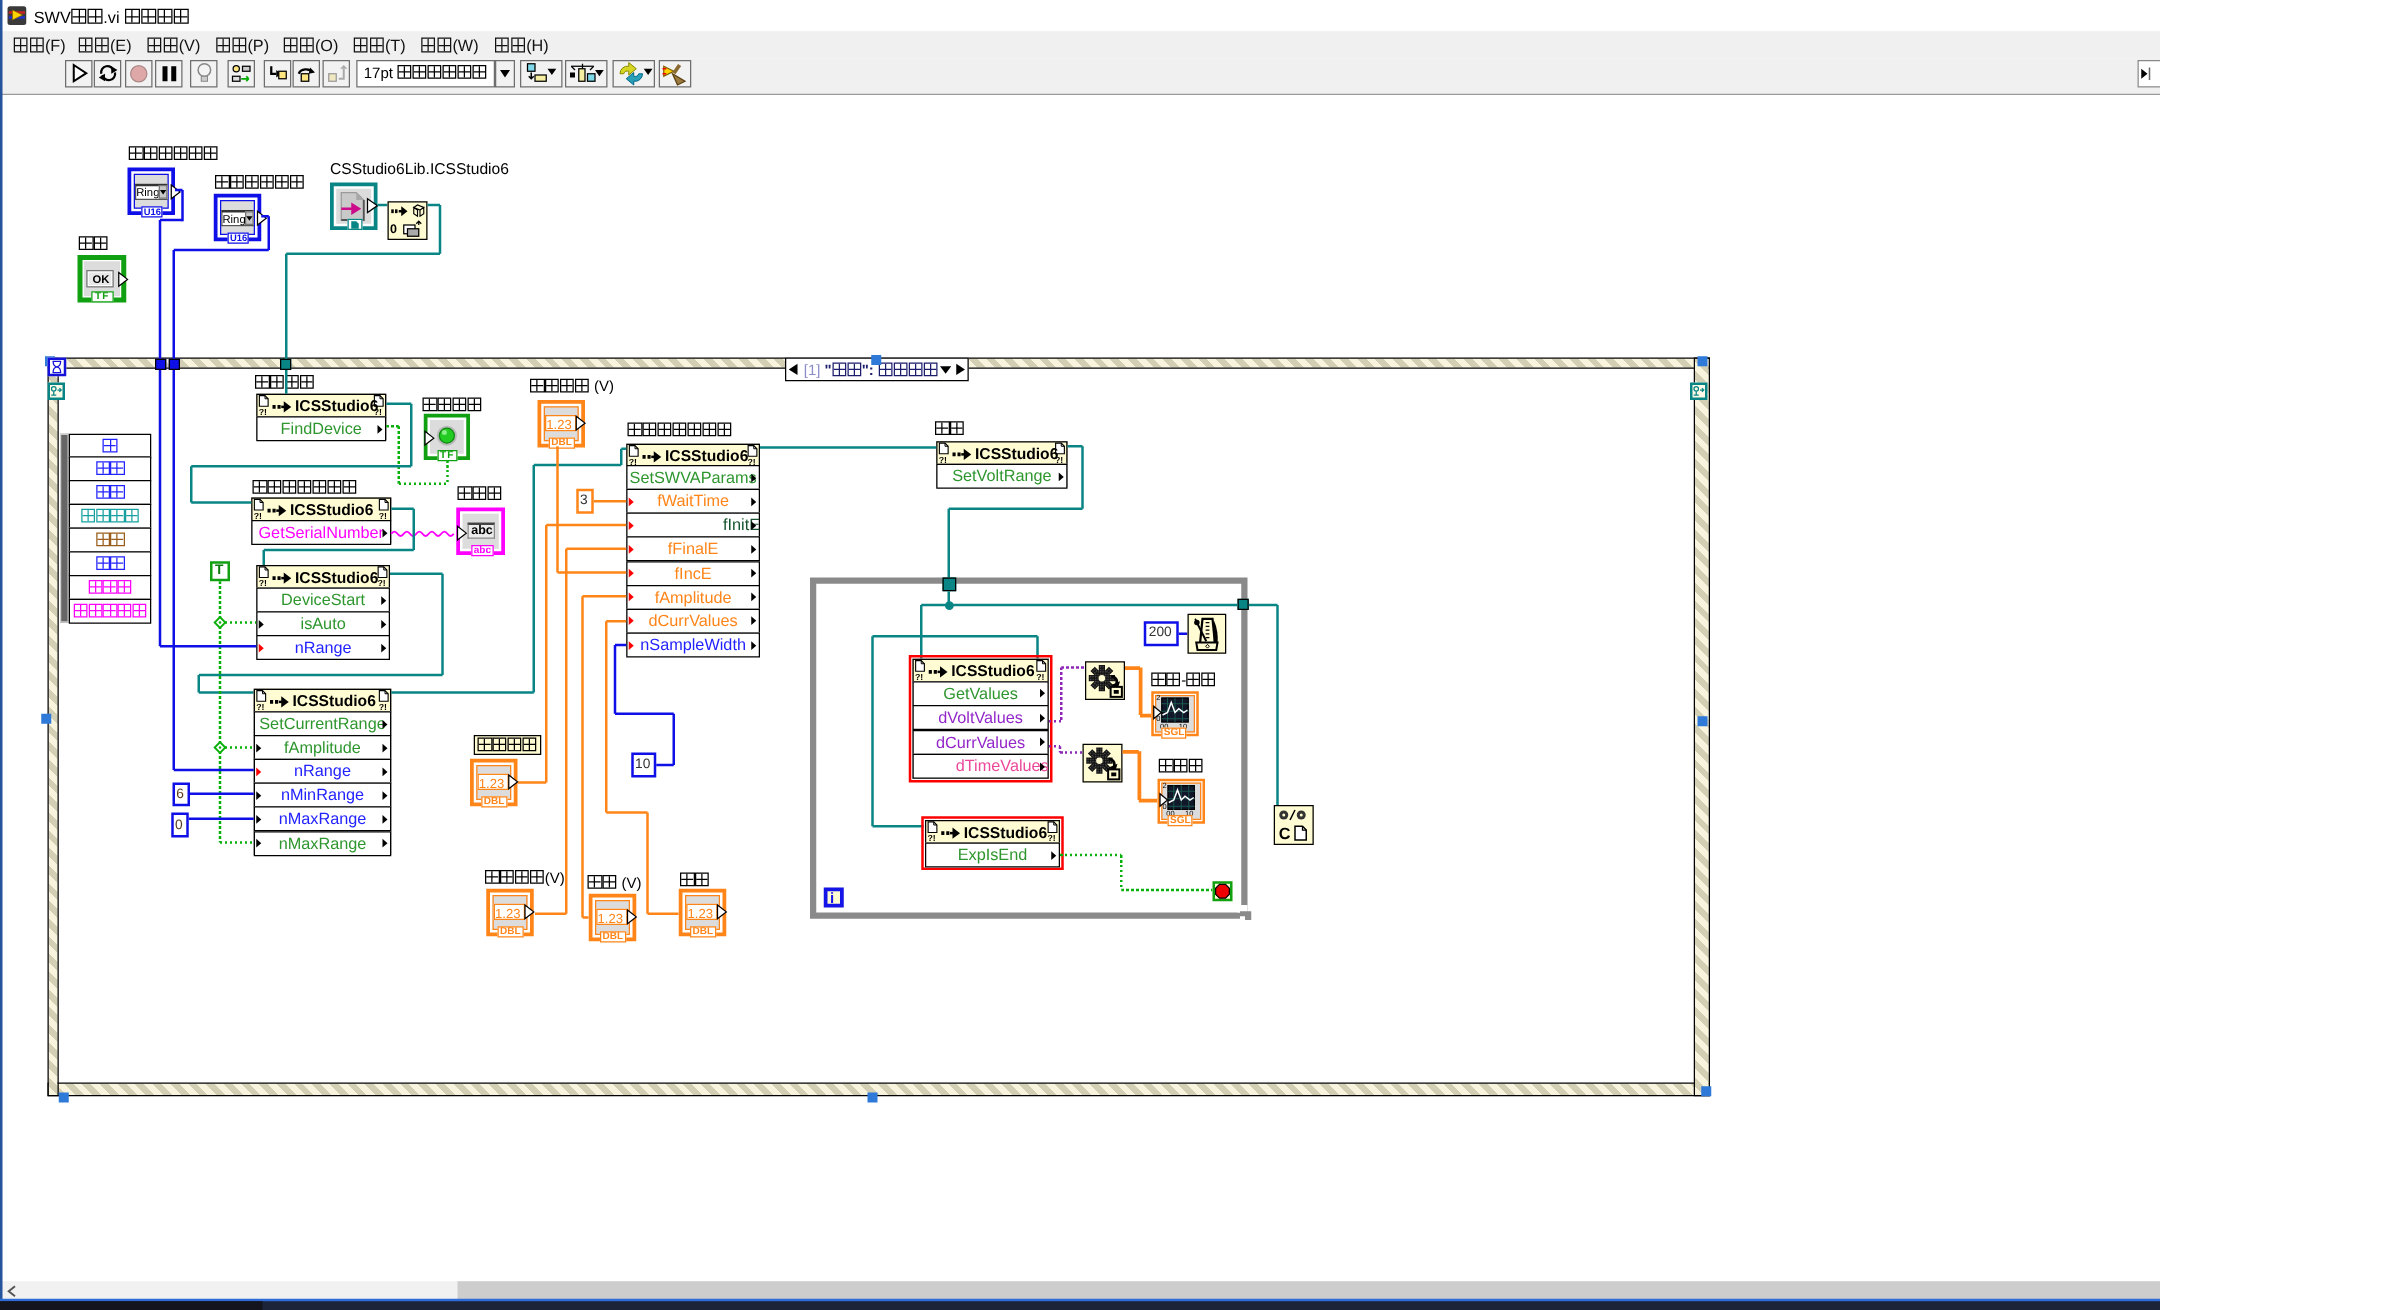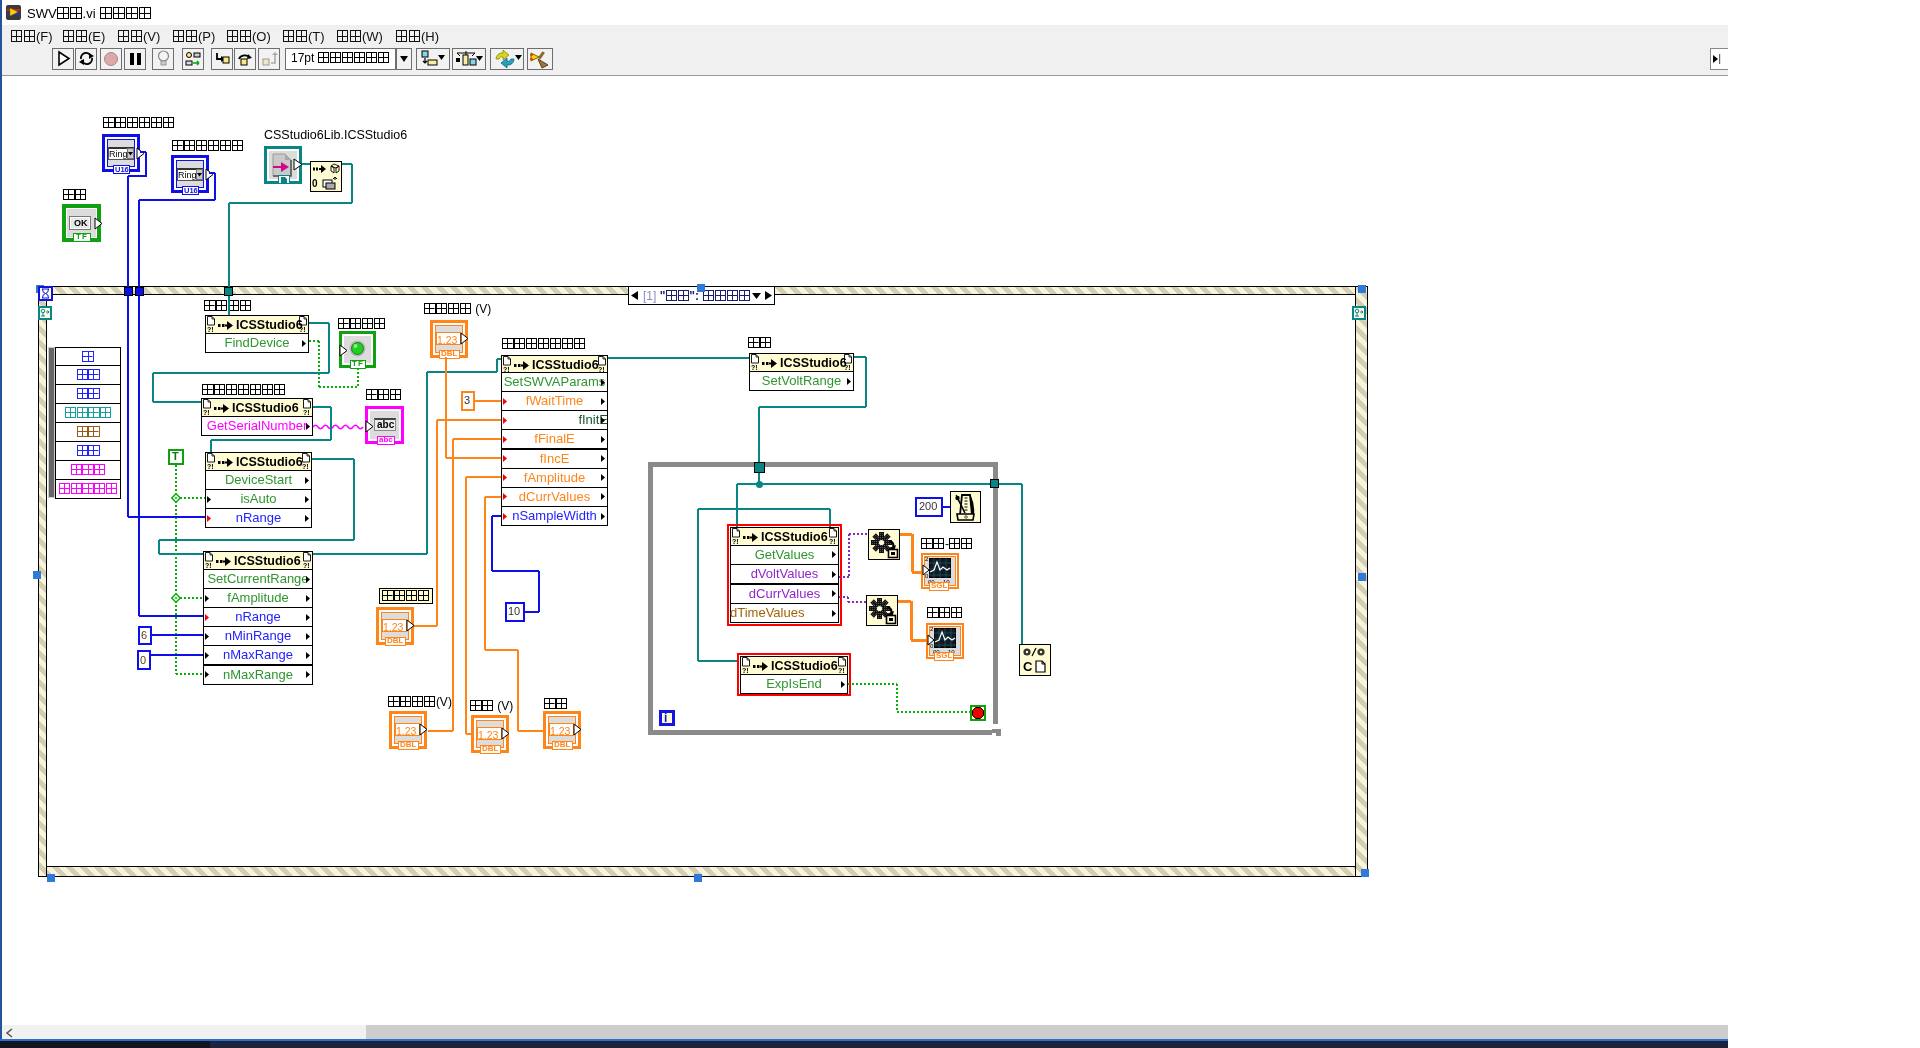--- a/index.html
+++ b/index.html
@@ -809,21 +809,21 @@
 <div style="left:730px;top:566px;width:109px;text-align:center;font-size:13px;color:#9326c9;white-space:nowrap">dVoltValues</div>
 <svg style="left:832px;top:571px" width="5" height="7">
       <polygon points="0,0 4,3.5 0,7" fill="#000"></polygon>
     </svg>
 <div style="left:730px;top:584px;width:109px;height:20px;border:1px solid #000;background:#fff;"></div>
 <div style="left:730px;top:586px;width:109px;text-align:center;font-size:13px;color:#9326c9;white-space:nowrap">dCurrValues</div>
 <svg style="left:832px;top:590px" width="5" height="7">
       <polygon points="0,0 4,3.5 0,7" fill="#000"></polygon>
     </svg>
 <div style="left:730px;top:603px;width:109px;height:20px;border:1px solid #000;background:#fff;"></div>
-<div style="left:730px;top:605px;width:109px;text-align:left;font-size:13px;color:#a16207;white-space:nowrap">dTimeValues</div>
+<div style="left:730px;top:605px;width:109px;text-align:right;font-size:13px;color:#ec4899;white-space:nowrap">dTimeValues</div>
 <svg style="left:832px;top:610px" width="5" height="7">
       <polygon points="0,0 4,3.5 0,7" fill="#000"></polygon>
     </svg>
 <div style="left:737px;top:653px;width:114px;height:43px;border:2px solid #ff0000;"></div>
 <div style="left:740px;top:656px;width:108px;height:37px;background:#fff;border:1.4px solid #000;"></div>
 <div style="left:740px;top:656px;width:108px;height:19px;background:#fffbd2;border:1.4px solid #000;"></div>
 <svg style="left:742px;top:657px" width="8" height="16">
       <path d="M0.5 0.5 h4.5 l2.5 2.5 v6 h-7 z" fill="#fff" stroke="#000" stroke-width="0.9"></path>
       <path d="M5 0.5 v2.5 h2.5" fill="none" stroke="#000" stroke-width="0.8"></path>
       <text x="0" y="16" font-size="7" font-weight="bold" fill="#000">?!</text>

